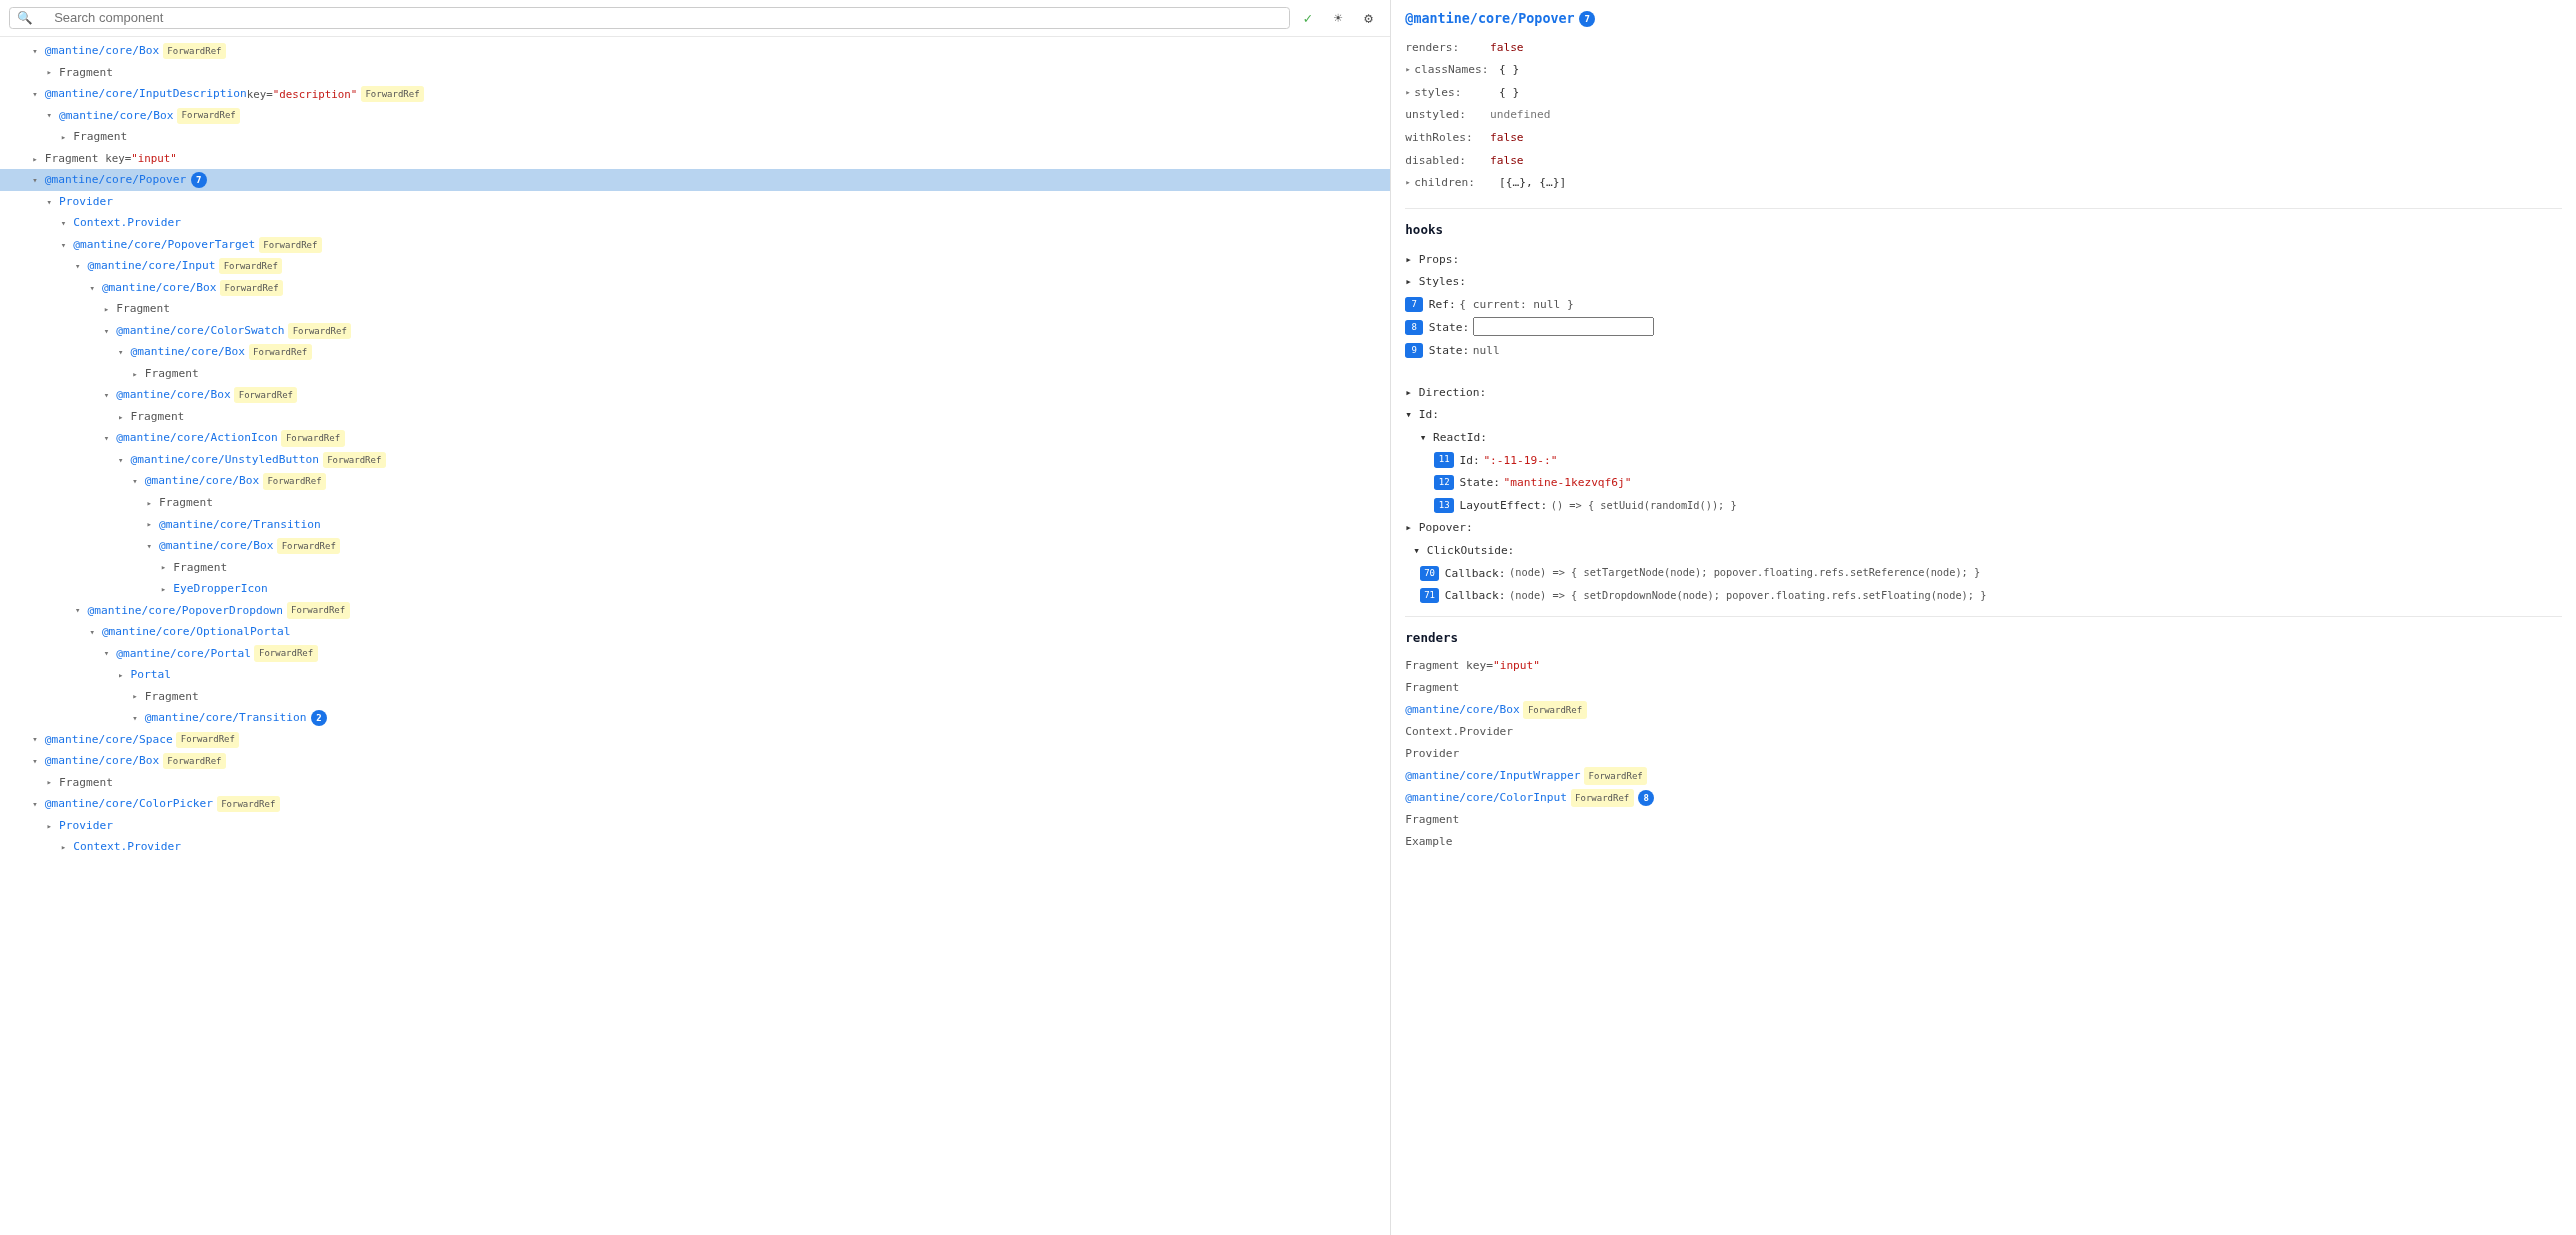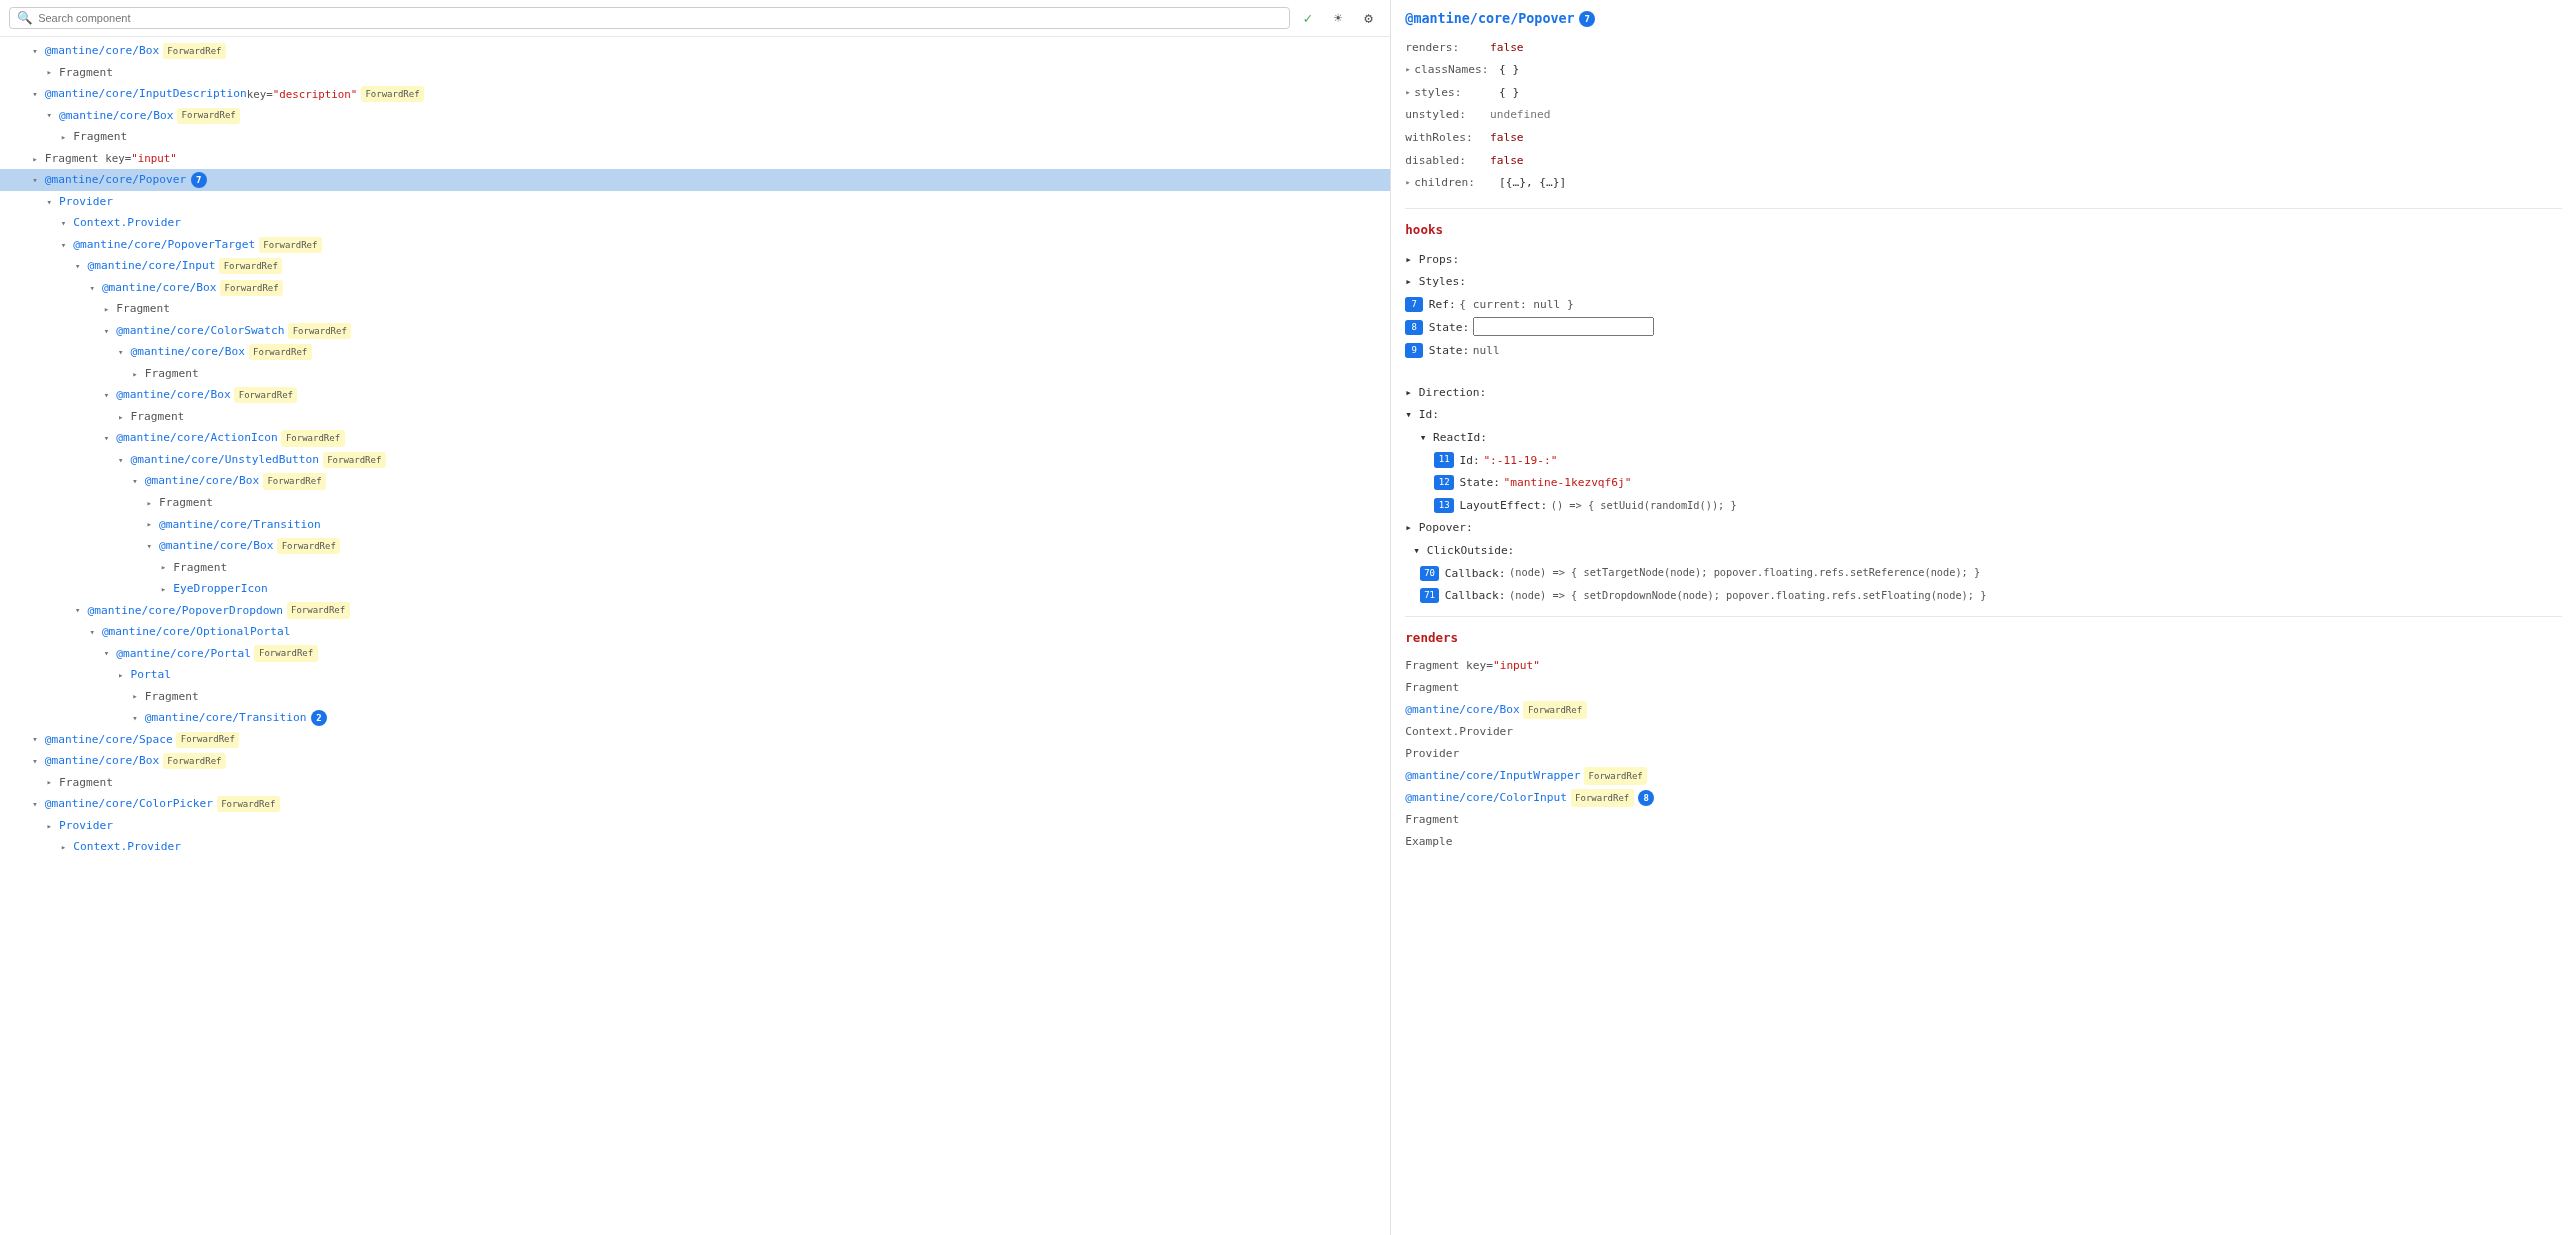--- a/index.html
+++ b/index.html
@@ -39,24 +39,25 @@
       border: 0.9px solid #ccc;
       border-radius: 3.6px;
       padding: 2.7px 7.2px;
       gap: 5.4px;
       flex: 1;
       background: #fff;
     }
     .search-box input {
       border: none;
       outline: none;
-      font-size: 11px;
+      font-size: 13px;
       width: 100%;
       color: #555;
       background: transparent;
+      margin-left: 16px;
     }
     .toolbar-icon {
       width: 25px;
       height: 25px;
       display: flex;
       align-items: center;
       justify-content: center;
       cursor: pointer;
       border-radius: 3.6px;
       color: #555;
@@ -159,21 +160,21 @@
       cursor: pointer;
     }
     .prop-expandable .arrow { color: #777; margin-right: 3.6px; font-size: 9px; }
     .prop-key { color: #555; margin-right: 3.6px; min-width: 81px; }
     .prop-value-false { color: #8b0000; }
     .prop-value-undefined { color: #777; }
     .prop-value-obj { color: #333; }
     .section-title {
       font-size: 12.5px;
       font-weight: 600;
-      color: #b91c1c;
+      color: #0f172a;
       margin: 12.5px 0 7.2px 0;
       padding-bottom: 3.6px;
     }
     .hook-row {
       display: flex;
       align-items: center;
       padding: 1.8px 0;
       font-size: 11.2px;
       line-height: 1.7;
     }

